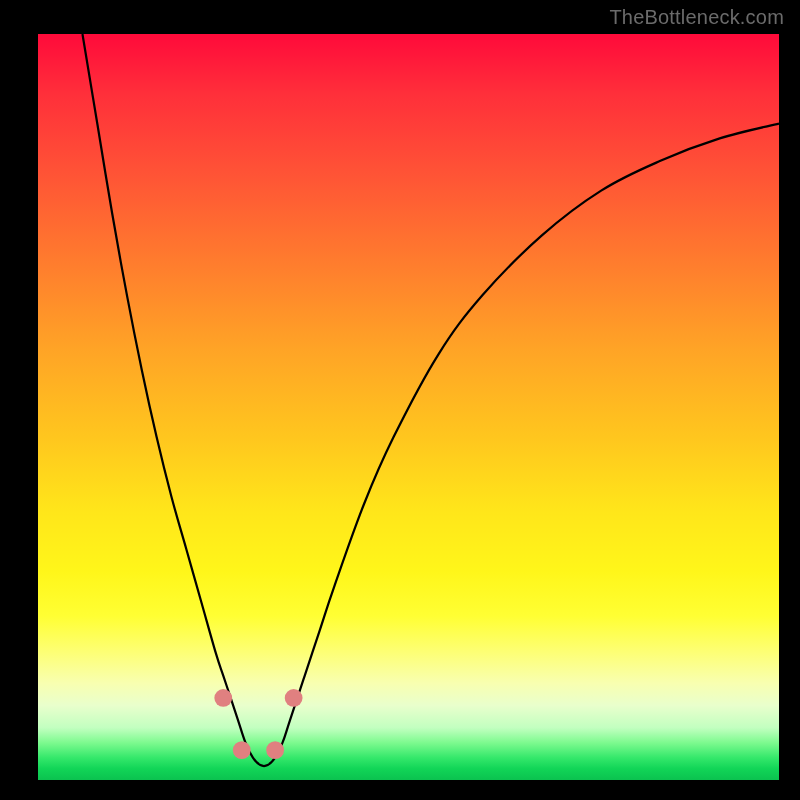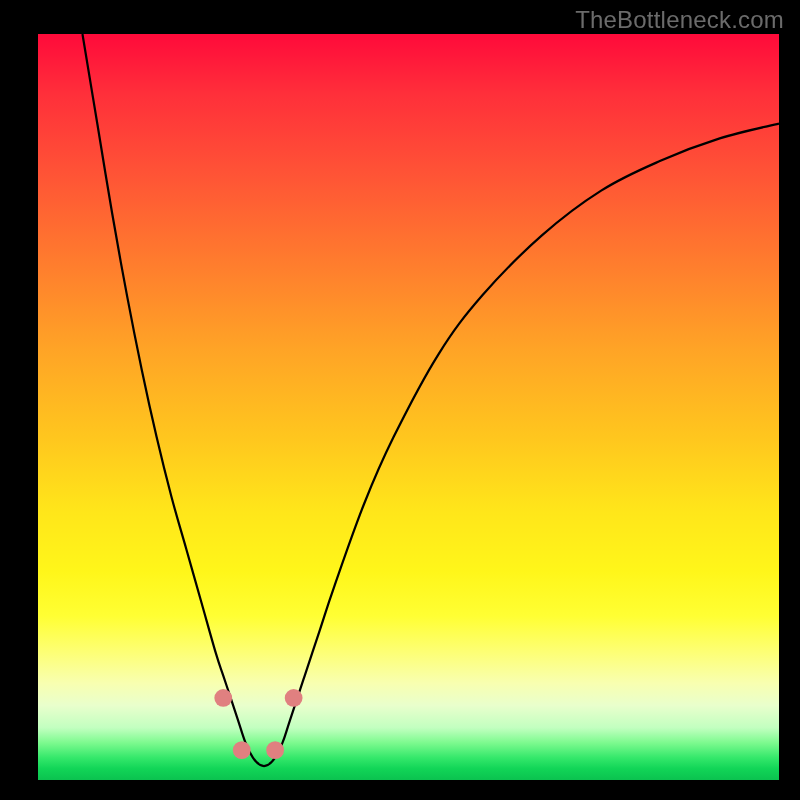--- a/index.html
+++ b/index.html
@@ -51,21 +51,21 @@
     left: 0;
     top: 0;
     width: 741px;
     height: 746px;
   }
   .watermark {
     position: absolute;
     top: 6px;
     right: 16px;
     color: #6b6b6b;
-    font-size: 24px;
+    font-size: 20px;
     font-weight: 500;
     letter-spacing: 0.2px;
     user-select: none;
   }
 </style>
 </head>
 <body>
 
 <div class="frame">
   <div class="plot-area">

